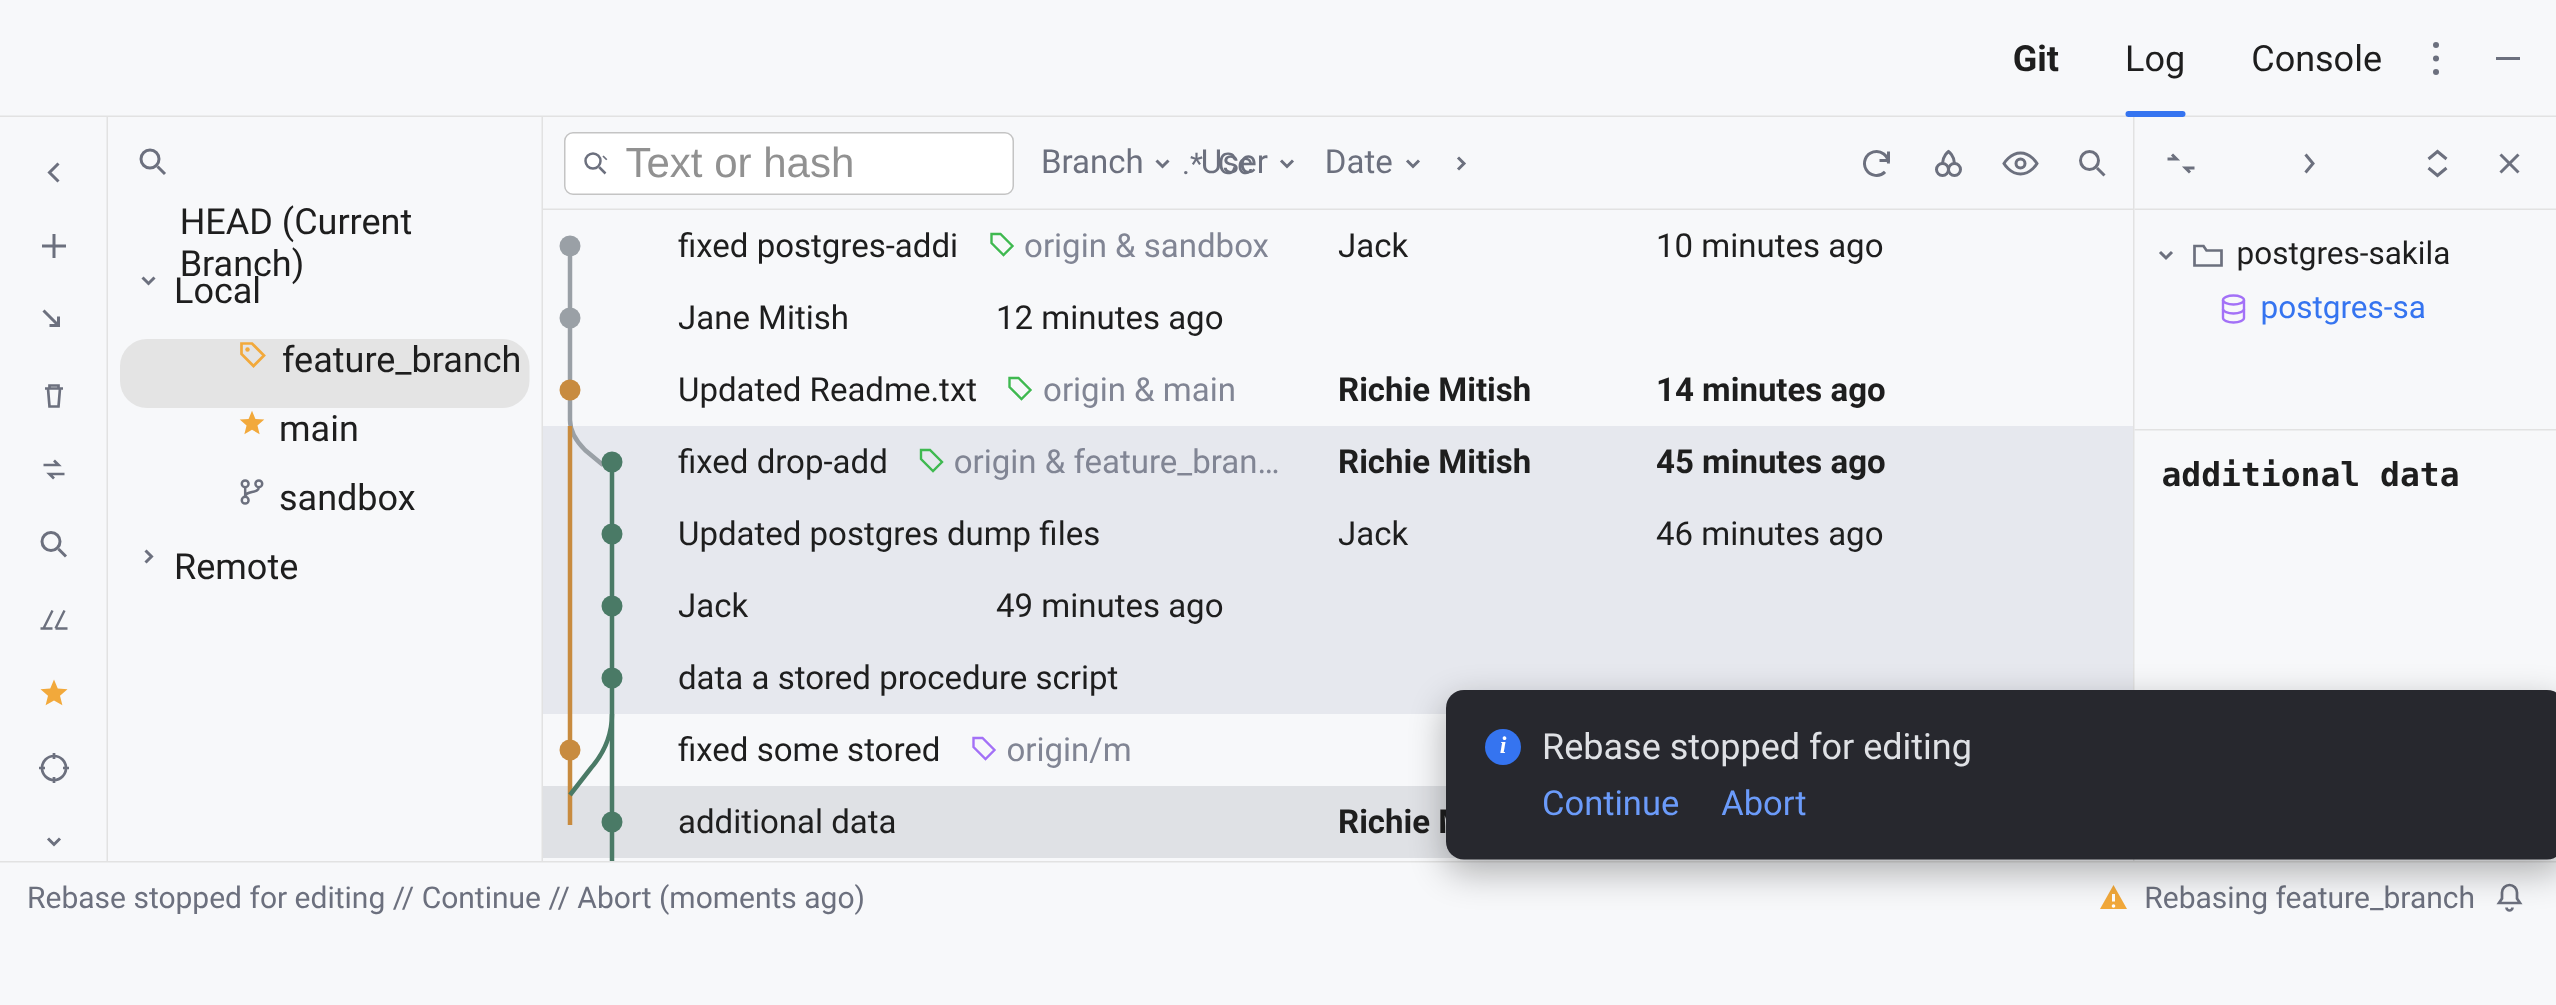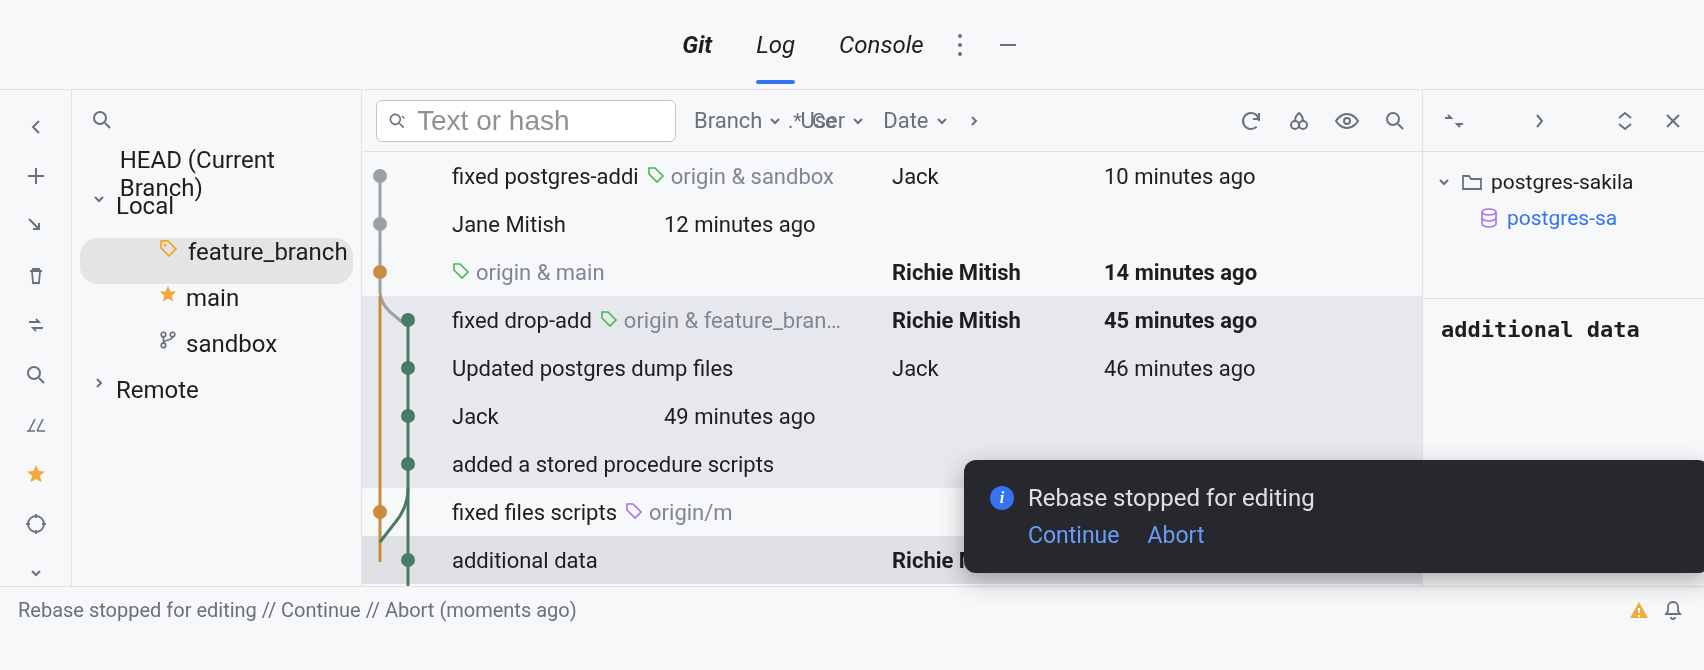--- a/index.html
+++ b/index.html
@@ -7,27 +7,26 @@
   font-family: -apple-system, BlinkMacSystemFont, "Segoe UI", Roboto, sans-serif;
   font-size: 21px;
   color: #1e1e1e;
   background: #f7f8fa;
   width: 1704px;
   height: 670px;
   overflow: hidden;
   position: relative;
 }
 .header {
-  height: 90px;
+  height: 78px;
   display: flex;
   align-items: center;
   border-bottom: 1px solid #e2e2e2;
   padding: 0 18px;
-  justify-content: center;
-  font-style: italic;
+  justify-content: flex-end;
 }
 .header-left { display: flex; align-items: center; gap: 0; }
 .header-tab {
   padding: 0 22px;
   height: 78px;
   display: flex;
   align-items: center;
   font-size: 24px;
   color: #1e1e1e;
   cursor: pointer;
@@ -136,21 +135,21 @@
 }
 .logrow {
   height: 48px;
   display: flex;
   align-items: center;
   padding-left: 90px;
   font-size: 22px;
 }
 .logrow.sel { background: #dfe1e5; }
 .logrow.hl { background: #e6e8ee; }
-.subject { flex: 0 0 440px; white-space:nowrap; overflow:hidden; text-overflow:ellipsis; display:flex; align-items:center; gap:8px; }
+.subject { flex: 0 0 440px; white-space:nowrap; overflow:hidden; text-overflow:ellipsis; display:flex; align-items:center; gap:20px; }
 .subject .subtext { overflow:hidden; text-overflow:ellipsis; white-space:nowrap; }
 .refs { display:inline-flex; align-items:center; gap:4px; color:#818594; overflow:hidden; white-space:nowrap; }
 .refs svg { flex-shrink:0; }
 .refs .green { stroke:#3fb950; }
 .refs .purple { stroke:#a371f7; }
 .author { flex: 0 0 180px; white-space:nowrap; overflow:hidden; text-overflow:ellipsis; }
 .author.bold { font-weight:700; }
 .date { flex: 1; white-space:nowrap; overflow:hidden; text-overflow:ellipsis;margin-left:32px; }
 .date.bold { font-weight:700; }
 
@@ -461,20 +460,21 @@
             </div>
             <div class="author">Jack</div>
             <div class="date">10 minutes ago</div>
           </div>
           <div class="logrow">
             <div class="author">Jane Mitish</div>
             <div class="date">12 minutes ago</div>
           </div>
           <div class="logrow">
             <div class="subject">
+              <span class="subtext">Updated Readme.txt</span>
               <span class="refs">
                 <svg width="20" height="20" viewBox="0 0 20 20">
                   <path class="green" d="M2 2h6l8 8-6 6-8-8z" fill="none" stroke-width="1.6"></path>
                 </svg>
                 <span>origin &amp; main</span>
               </span>
             </div>
             <div class="author bold">Richie Mitish</div>
             <div class="date bold">14 minutes ago</div>
           </div>
@@ -497,28 +497,28 @@
             </div>
             <div class="author">Jack</div>
             <div class="date">46 minutes ago</div>
           </div>
           <div class="logrow hl">
             <div class="author">Jack</div>
             <div class="date">49 minutes ago</div>
           </div>
           <div class="logrow hl">
             <div class="subject">
-              <span class="subtext">added a stored procedure scripts</span>
+              <span class="subtext">data a stored procedure script</span>
             </div>
             <div class="author"></div>
             <div class="date"></div>
           </div>
           <div class="logrow">
             <div class="subject">
-              <span class="subtext">fixed files scripts</span>
+              <span class="subtext">fixed some stored</span>
               <span class="refs">
                 <svg width="20" height="20" viewBox="0 0 20 20">
                   <path class="purple" d="M2 2h6l8 8-6 6-8-8z" fill="none" stroke-width="1.6"></path>
                 </svg>
                 <span>origin/m</span>
               </span>
             </div>
             <div class="author"></div>
             <div class="date"></div>
           </div>
@@ -605,20 +605,21 @@
     <span>(moments ago)</span>
   </div>
   <div class="right">
     <span class="warn-ic">
         <svg width="22" height="22" viewBox="0 0 22 22">
           <path d="M11 3l9 16H2z" fill="currentColor"></path>
           <line x1="11" y1="9" x2="11" y2="14" stroke="#fff" stroke-width="2"></line>
           <circle cx="11" cy="17" r="1.2" fill="#fff"></circle>
         </svg>
       </span>
+    <span>Rebasing feature_branch</span>
     <span class="toolbar-icon">
         <svg width="22" height="22" viewBox="0 0 22 22">
           <path d="M11 3a5 5 0 015 5v4l2 3H4l2-3V8a5 5 0 015-5zM9 18a2 2 0 004 0" fill="none" stroke="#6c707e" stroke-width="1.8"></path>
         </svg>
       </span>
   </div>
 </div>
 
 <div class="toast">
   <div class="toast-top">

